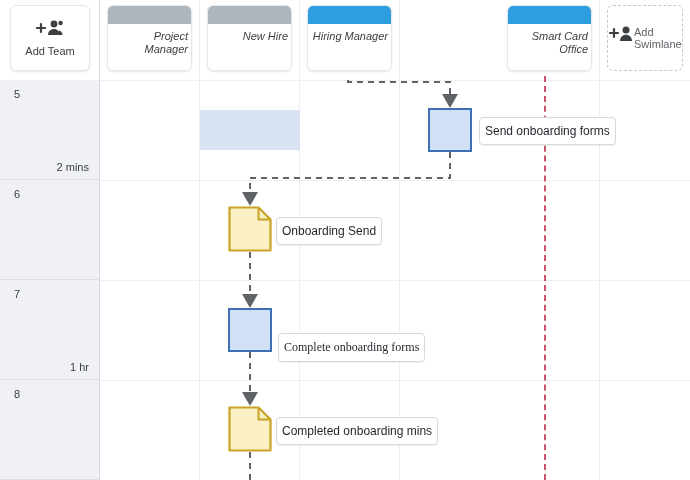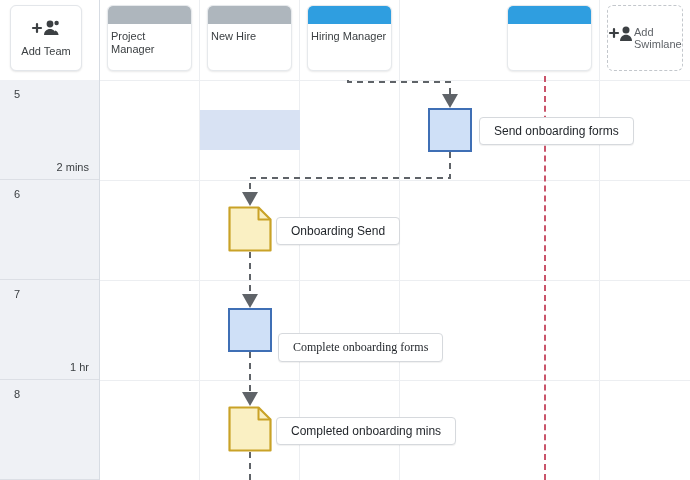--- a/index.html
+++ b/index.html
@@ -38,21 +38,21 @@
     left: 0;
     top: 0;
     width: 99px;
     height: 80px;
     background: #ffffff;
   }
   .add-team-card {
     position: absolute;
     left: 10px;
     top: 5px;
-    width: 72px;
+    width: 80px;
     height: 66px;
     background: #ffffff;
     border: 1px solid #e3e6ea;
     border-radius: 6px;
     box-shadow: 0 1px 2px rgba(0,0,0,0.10);
     box-sizing: border-box;
     display: flex;
     flex-direction: column;
     align-items: center;
     justify-content: center;
@@ -117,25 +117,26 @@
     box-sizing: border-box;
     overflow: hidden;
     cursor: pointer;
   }
   .lane-bar {
     height: 18px;
     width: 100%;
     border-radius: 4px 4px 0 0;
   }
   .lane-title {
-    text-align: left;
+    text-align: right;
     font-size: 11px;
     line-height: 13px;
     color: #3c4043;
     padding: 6px 3px 0 3px;
+    font-style: italic;
   }
 
   .add-swimlane {
     position: absolute;
     left: 7px;
     right: 7px;
     top: 5px;
     height: 66px;
     border: 1px dashed #c3c7cc;
     border-radius: 6px;
@@ -202,21 +203,21 @@
   }
 
   .node-label {
     position: absolute;
     background: #ffffff;
     border: 1px solid #d6d9dd;
     border-radius: 4px;
     box-shadow: 0 1px 1px rgba(0,0,0,0.06);
     font-size: 12px;
     color: #1f2328;
-    padding: 6px 14px;
+    padding: 6px 5px;
     white-space: nowrap;
     z-index: 7;
     box-sizing: border-box;
     cursor: pointer;
   }
 </style>
 </head>
 <body>
 
 <div id="app">
@@ -236,20 +237,21 @@
       </div>
       <div class="lane-col" style="left: 200px; width: 100px;">
         <div class="lane-card">
           <div class="lane-bar" style="background: rgb(47, 158, 224);"></div>
           <div class="lane-title">Hiring Manager</div>
         </div>
       </div>
       <div class="lane-col" style="left: 400px; width: 100px;">
         <div class="lane-card">
           <div class="lane-bar" style="background: rgb(47, 158, 224);"></div>
+          <div class="lane-title">Smart Card Office</div>
         </div>
       </div>
       <div class="lane-col last" style="left: 500px; width: 90px;">
         <div class="add-swimlane">
           <span class="ic"><svg width="26" height="18" viewBox="0 0 26 18">
               <path d="M2 8 h8 M6 4 v8" stroke="#3c4043" stroke-width="2.2" stroke-linecap="round" fill="none"></path>
               <circle cx="18" cy="5" r="3.5" fill="#3c4043"></circle>
               <path d="M12 16 c0-3.6 2.7-6.2 6-6.2 s6 2.6 6 6.2 z" fill="#3c4043"></path>
             </svg></span>
           <span class="lbl">Add Swimlane</span>

